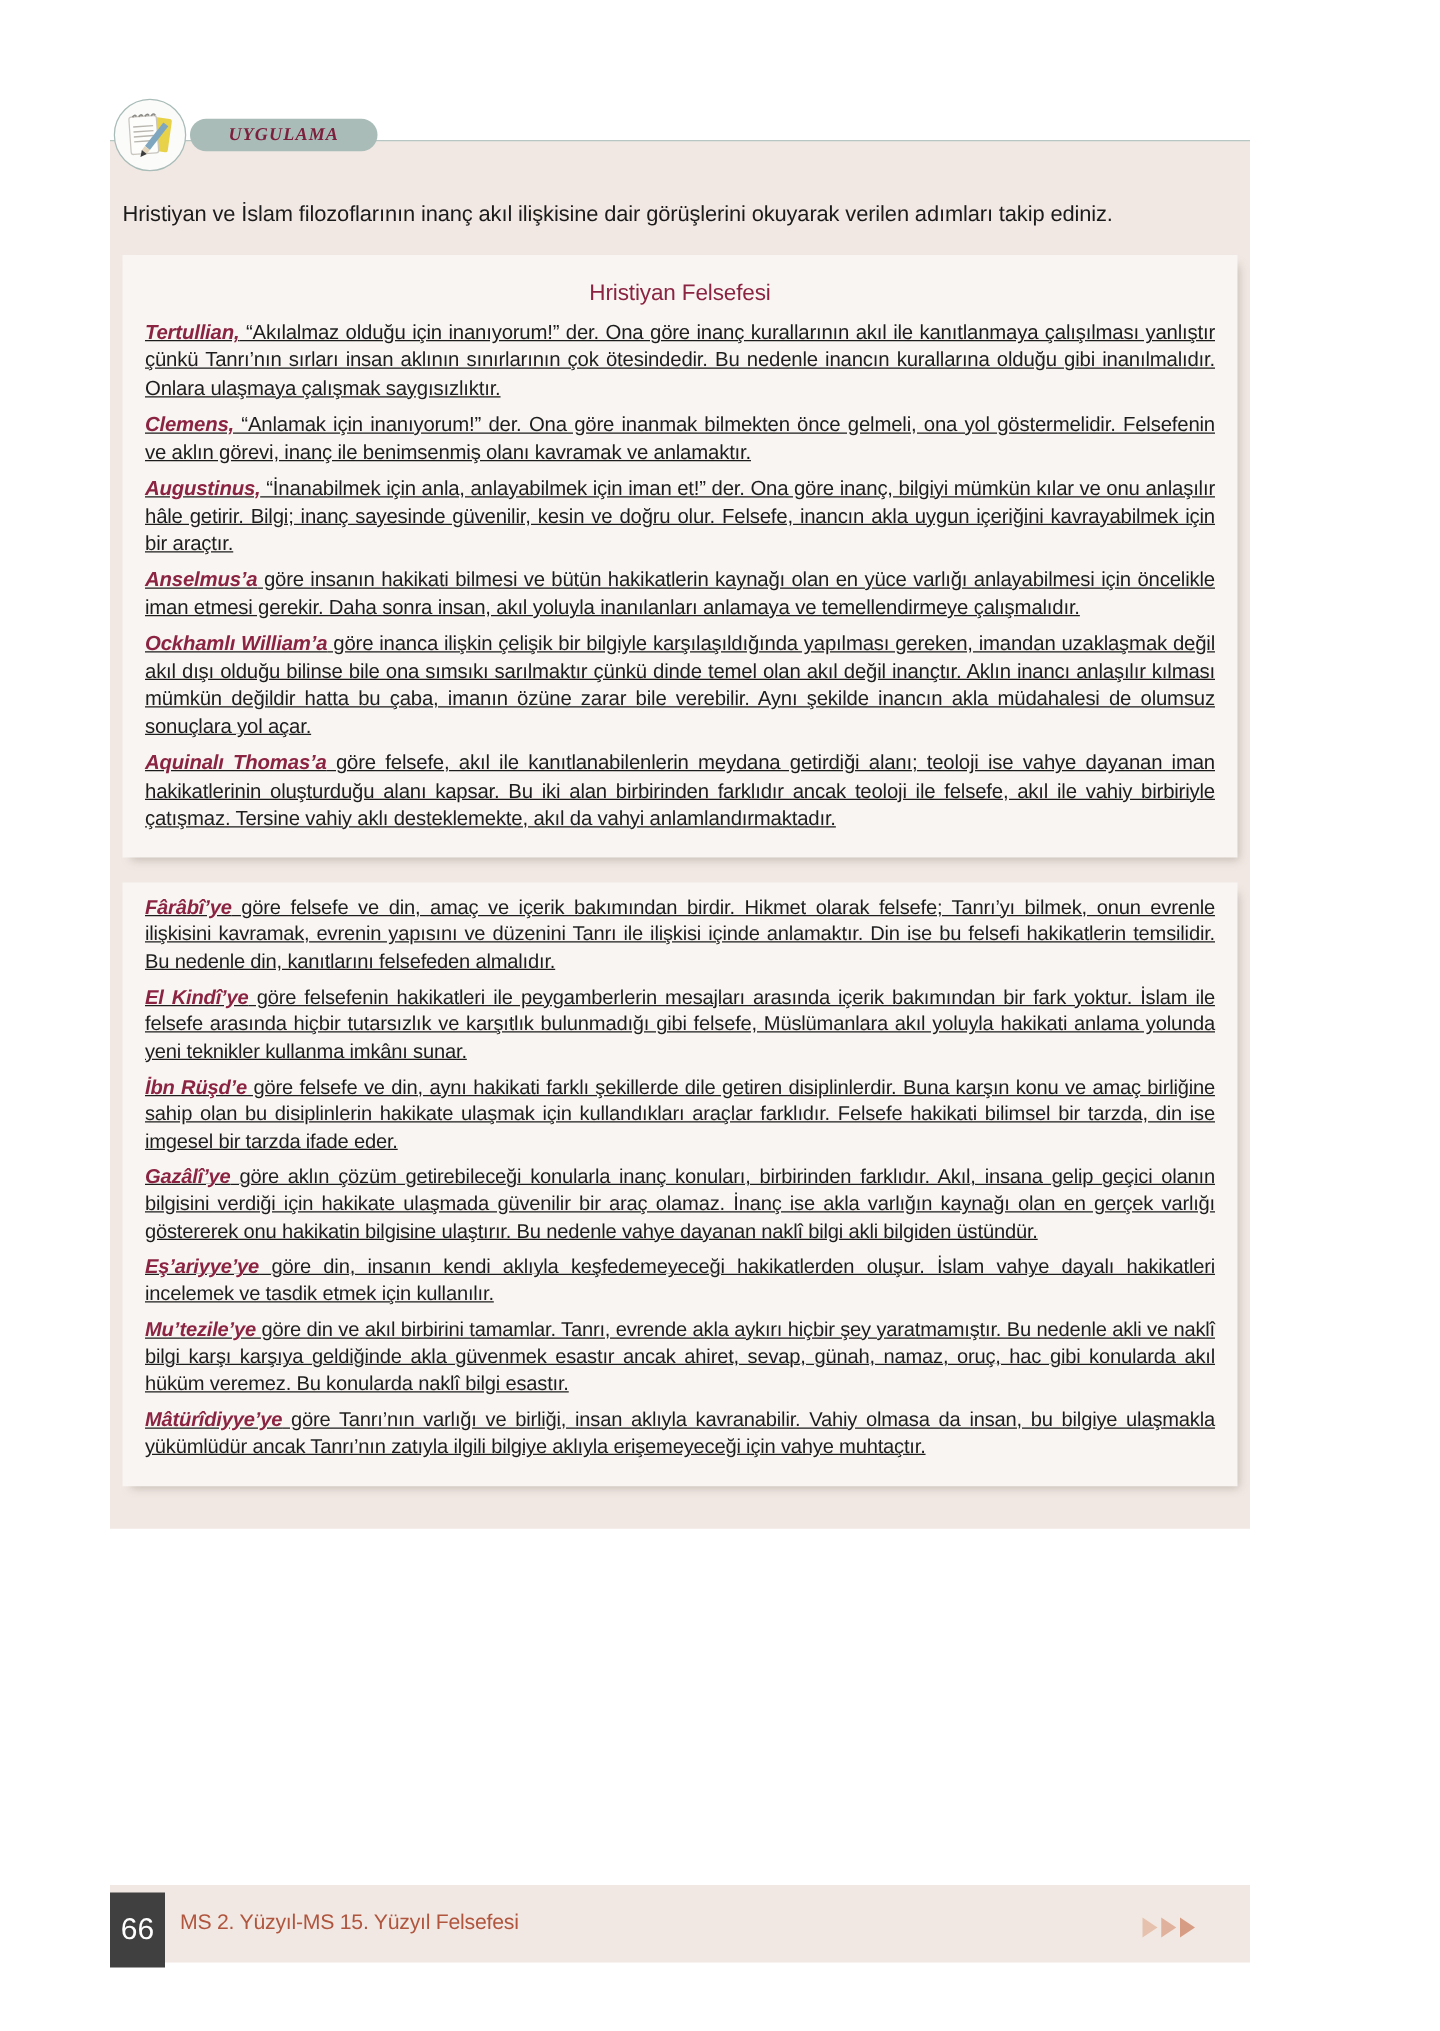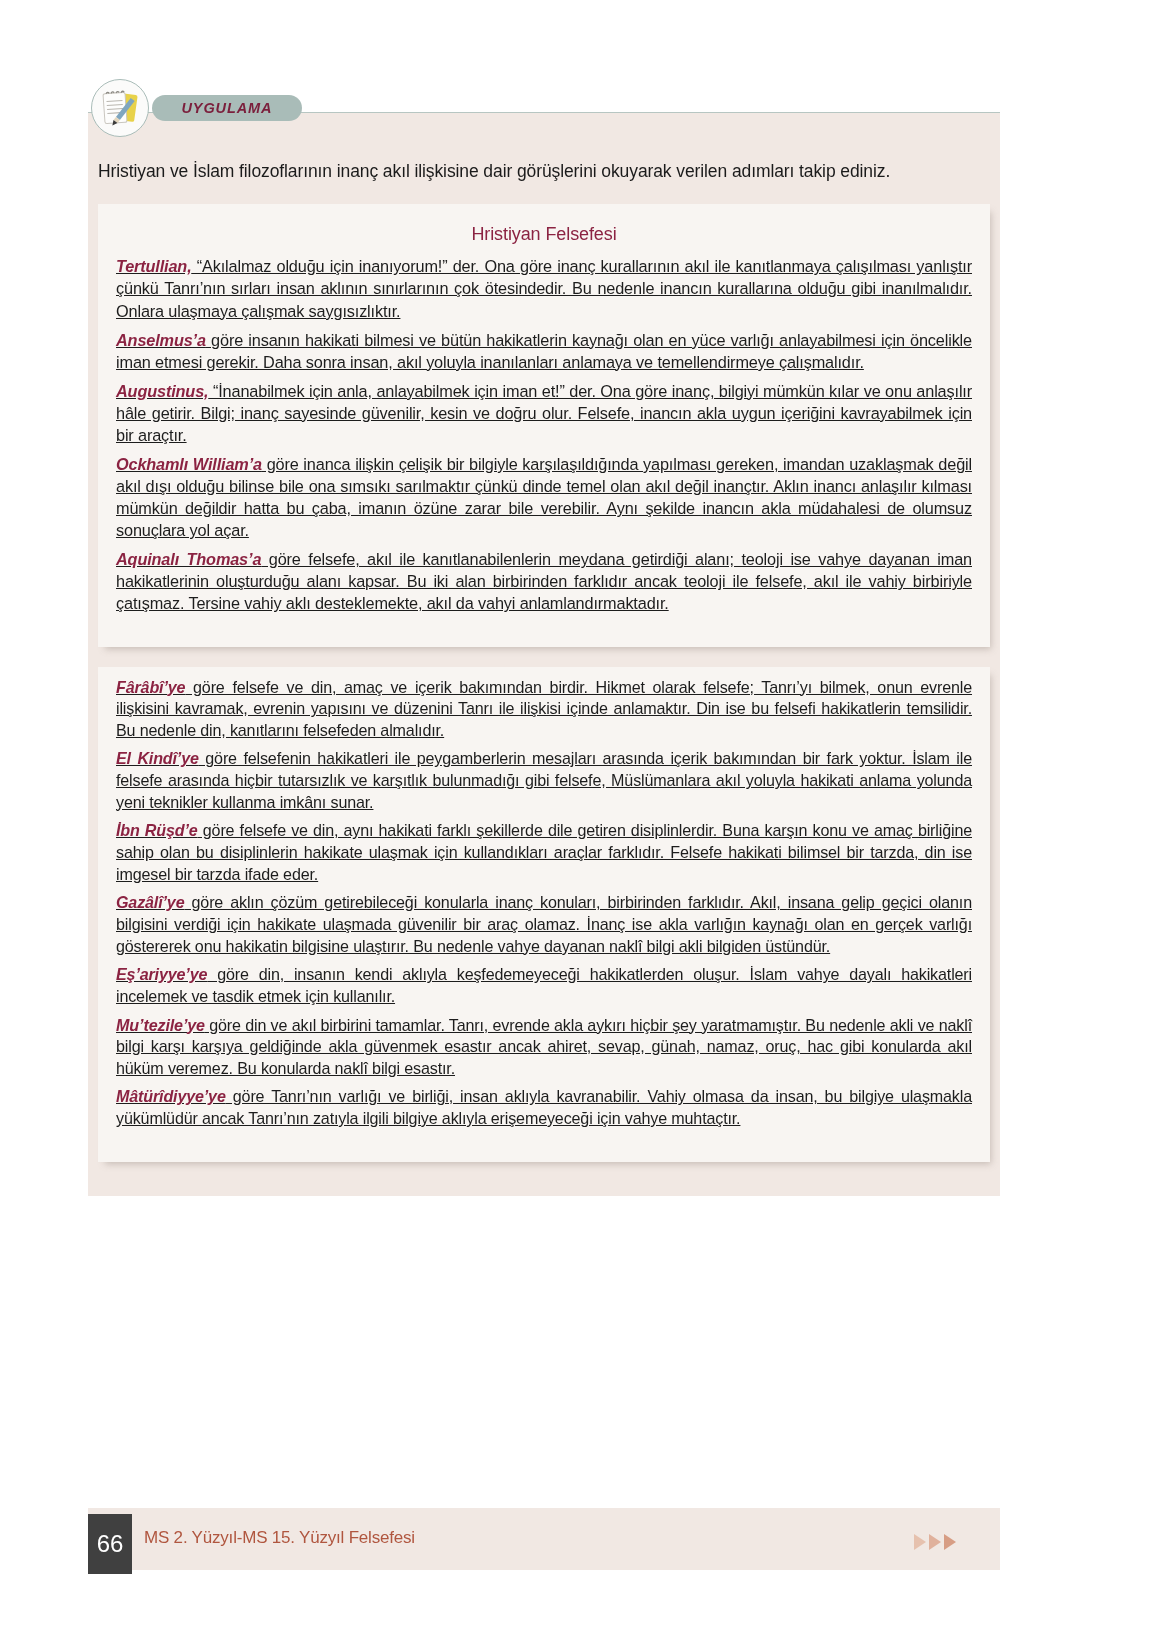--- a/index.html
+++ b/index.html
@@ -65,37 +65,38 @@
     background: #a9bcb8;
     color: #7b1f3c;
     font-size: 14.5px;
     font-weight: bold;
     font-style: italic;
     letter-spacing: 0.9px;
     display: flex;
     align-items: center;
     justify-content: center;
     box-sizing: border-box;
+    font-family: Liberation Serif, serif;
   }
 
   .activity-instruction {
     margin: 0;
     padding: 46px 39px 0 10px;
     font-size: 17.5px;
     line-height: 1.45;
     color: #1b1b1b;
     letter-spacing: -0.1px;
   }
 
   
   .card {
     position: relative;
     margin: 20px 10px 0 10px;
     background: #f8f5f2;
-    padding: 14px 18px 32px 18px;
+    padding: 14px 18px 20px 18px;
     box-shadow: 4px 5px 7px -3px rgba(120,105,98,0.35);
     box-sizing: border-box;
   }
 
   .card-title {
     text-align: center;
     color: #8b2342;
     font-size: 18px;
     font-weight: normal;
     margin: 6px 0 10px 0;
@@ -220,24 +221,27 @@
 
     <p class="activity-instruction">Hristiyan ve İslam filozoflarının inanç akıl ilişkisine dair görüşlerini okuyarak verilen adımları takip ediniz.</p>
 
     <div class="card christian">
       <h2 class="card-title">Hristiyan Felsefesi</h2>
 
       <p>
         <span class="who">Tertullian,</span><span> “Akılalmaz olduğu için inanıyorum!” der. Ona göre inanç kurallarının akıl ile kanıtlanmaya çalışılması yanlıştır çünkü Tanrı’nın sırları insan aklının sınırlarının çok ötesindedir. Bu nedenle inancın kurallarına olduğu gibi inanılmalıdır. Onlara ulaşmaya çalışmak saygısızlıktır.</span>
       </p>
       <p>
+        <span class="who">Clemens,</span><span> “Anlamak için inanıyorum!” der. Ona göre inanmak bilmekten önce gelmeli, ona yol göstermelidir. Felsefenin ve aklın görevi, inanç ile benimsenmiş olanı kavramak ve anlamaktır.</span>
+      </p>
+      <p>
+        <span class="who">Augustinus,</span><span> “İnanabilmek için anla, anlayabilmek için iman et!” der. Ona göre inanç, bilgiyi mümkün kılar ve onu anlaşılır hâle getirir. Bilgi; inanç sayesinde güvenilir, kesin ve doğru olur. Felsefe, inancın akla uygun içeriğini kavrayabilmek için bir araçtır.</span>
+      </p>
+      <p>
         <span class="who">Anselmus’a</span><span> göre insanın hakikati bilmesi ve bütün hakikatlerin kaynağı olan en yüce varlığı anlayabilmesi için öncelikle iman etmesi gerekir. Daha sonra insan, akıl yoluyla inanılanları anlamaya ve temellendirmeye çalışmalıdır.</span>
-      </p>
-      <p>
-        <span class="who">Augustinus,</span><span> “İnanabilmek için anla, anlayabilmek için iman et!” der. Ona göre inanç, bilgiyi mümkün kılar ve onu anlaşılır hâle getirir. Bilgi; inanç sayesinde güvenilir, kesin ve doğru olur. Felsefe, inancın akla uygun içeriğini kavrayabilmek için bir araçtır.</span>
       </p>
       <p>
         <span class="who">Ockhamlı William’a</span><span> göre inanca ilişkin çelişik bir bilgiyle karşılaşıldığında yapılması gereken, imandan uzaklaşmak değil akıl dışı olduğu bilinse bile ona sımsıkı sarılmaktır çünkü dinde temel olan akıl değil inançtır. Aklın inancı anlaşılır kılması mümkün değildir hatta bu çaba, imanın özüne zarar bile verebilir. Aynı şekilde inancın akla müdahalesi de olumsuz sonuçlara yol açar.</span>
       </p>
       <p>
         <span class="who">Aquinalı Thomas’a</span><span> göre felsefe, akıl ile kanıtlanabilenlerin meydana getirdiği alanı; teoloji ise vahye dayanan iman hakikatlerinin oluşturduğu alanı kapsar. Bu iki alan birbirinden farklıdır ancak teoloji ile felsefe, akıl ile vahiy birbiriyle çatışmaz. Tersine vahiy aklı desteklemekte, akıl da vahyi anlamlandırmaktadır.</span>
       </p>
     </div>
 
     <div class="card islam">

